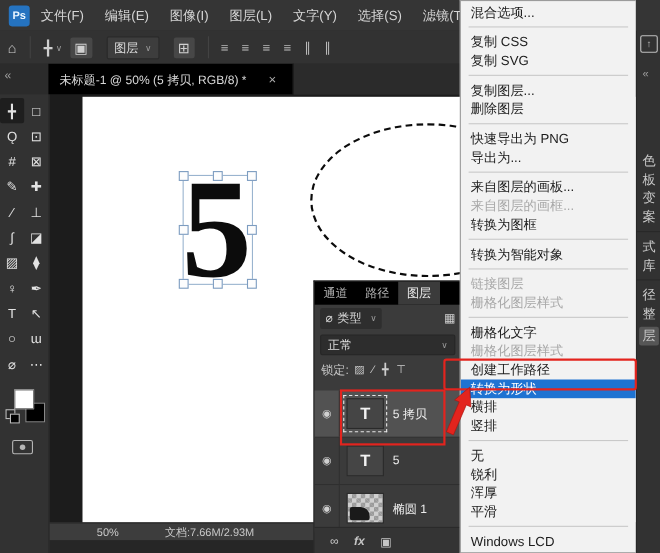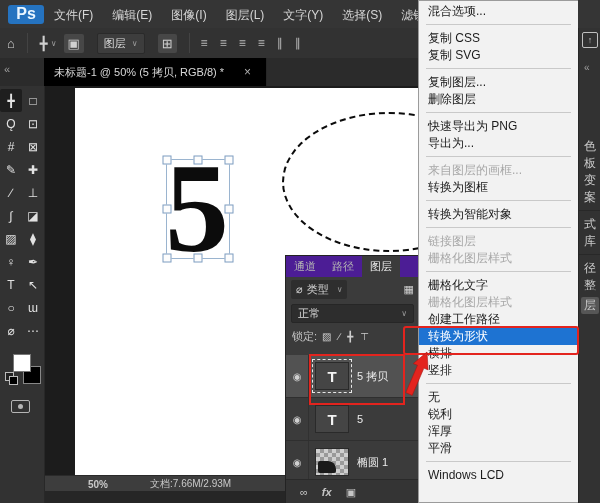--- a/index.html
+++ b/index.html
@@ -2,22 +2,22 @@
 <html><head>
 <meta charset="utf-8">
 <style>
   html,body{margin:0;padding:0;background:#111;}
   #app{position:relative;width:600px;height:503px;background:#323232;overflow:hidden;
        font-family:"Liberation Sans",sans-serif;color:#cfcfcf;-webkit-user-select:none;}
 
   
   #menubar{position:absolute;left:0;top:0;width:600px;height:28px;background:#353535;
            display:flex;align-items:center;border-bottom:1px solid #272727;}
-  #ps-logo{width:36px;height:19px;margin:0 10px 0 8px;border-radius:3px;background:#2573c0;
-           color:#eaf6ff;font-size:16px;font-weight:bold;display:flex;align-items:center;justify-content:center;}
+  #ps-logo{width:19px;height:19px;margin:0 10px 0 8px;border-radius:3px;background:#2573c0;
+           color:#eaf6ff;font-size:10px;font-weight:bold;display:flex;align-items:center;justify-content:center;}
   .mb-item{font-size:12px;color:#d6d6d6;margin-right:19px;white-space:nowrap;}
 
   
   #options-bar{position:absolute;left:0;top:28px;width:600px;height:30px;background:#323232;
                display:flex;align-items:center;border-bottom:1px solid #242424;}
   .ob-icon{font-size:13px;color:#d0d0d0;margin:0 7px;line-height:1;}
   .ob-sep{width:1px;height:20px;background:#434343;margin:0 5px;}
   .ob-pressed{background:#474747;border-radius:2px;padding:3px 4px;}
   #ob-move-chev{font-size:8px;color:#9a9a9a;margin-left:-4px;}
   #ob-layer-select{display:flex;align-items:center;background:#3d3d3d;border:1px solid #2a2a2a;
@@ -56,29 +56,29 @@
   #five-text{position:absolute;left:85px;top:66px;width:74px;height:108px;display:flex;align-items:center;justify-content:center;
              font-family:"Liberation Serif","DejaVu Serif",serif;font-weight:bold;font-size:128px;color:#0c0c0c;line-height:1;}
   #transform-box{position:absolute;left:91px;top:71px;width:62px;height:98px;border:1px solid #9ab4cf;}
   .handle{position:absolute;width:7px;height:7px;background:#fdfdfd;border:1px solid #7c9cc0;transform:translate(-50%,-50%);}
   .h-nw{left:0;top:0}.h-n{left:50%;top:0}.h-ne{left:100%;top:0}
   .h-w{left:0;top:50%}.h-e{left:100%;top:50%}
   .h-sw{left:0;top:100%}.h-s{left:50%;top:100%}.h-se{left:100%;top:100%}
 
   #status-bar{position:absolute;left:0;top:389px;width:556px;height:16px;background:#3d3d3d;
               display:flex;align-items:center;font-size:10px;color:#c9c9c9;border-top:1px solid #2a2a2a;}
-  #status-zoom{margin-left:44px;font-weight:bold;}
+  #status-zoom{margin-left:44px;}
   #status-doc{margin-left:42px;}
   #status-chevron{margin-left:78px;color:#999;}
   #bottom-strip{position:absolute;left:0;top:405px;width:556px;height:12px;background:#262626;}
 
   
   #layers-panel{position:absolute;left:285px;top:255px;width:133px;height:248px;background:#3b3b3b;z-index:4;
                 border-left:1px solid #232323;border-top:1px solid #232323;font-size:11px;}
-  #panel-tabs{height:21px;background:#4c1d95;display:flex;align-items:stretch;}
+  #panel-tabs{height:21px;background:#000000;display:flex;align-items:stretch;}
   .p-tab{padding:0 8px;display:flex;align-items:center;color:#b3b3b3;}
   .p-tab.active{background:#3b3b3b;color:#ececec;}
   #filter-row{height:24px;display:flex;align-items:center;padding:0 5px;}
   #filter-kind{display:flex;align-items:center;background:#2e2e2e;border-radius:2px;padding:2px 5px;color:#d5d5d5;}
   #filter-kind .chev{font-size:8px;color:#999;margin-left:8px;}
   #filter-kind .mag{margin-right:4px;font-size:11px;}
   #filter-img-icon{margin-left:auto;color:#cfcfcf;font-size:11px;}
   #blend-row{height:24px;display:flex;align-items:center;padding:0 5px;}
   #blend-select{flex:1;display:flex;align-items:center;background:#2d2d2d;border:1px solid #262626;border-radius:2px;
                 height:17px;padding:0 6px;color:#dcdcdc;}
@@ -336,20 +336,21 @@
       <div class="cm-sep"></div>
       <div class="cm-item">复制 CSS</div>
       <div class="cm-item">复制 SVG</div>
       <div class="cm-sep"></div>
       <div class="cm-item">复制图层...</div>
       <div class="cm-item">删除图层</div>
       <div class="cm-sep"></div>
       <div class="cm-item">快速导出为 PNG</div>
       <div class="cm-item">导出为...</div>
       <div class="cm-sep"></div>
+      <div class="cm-item">来自图层的画板...</div>
       <div class="cm-item disabled">来自图层的画框...</div>
       <div class="cm-item">转换为图框</div>
       <div class="cm-sep"></div>
       <div class="cm-item">转换为智能对象</div>
       <div class="cm-sep"></div>
       <div class="cm-item disabled">链接图层</div>
       <div class="cm-item disabled">栅格化图层样式</div>
       <div class="cm-sep"></div>
       <div class="cm-item">栅格化文字</div>
       <div class="cm-item disabled">栅格化图层样式</div>

